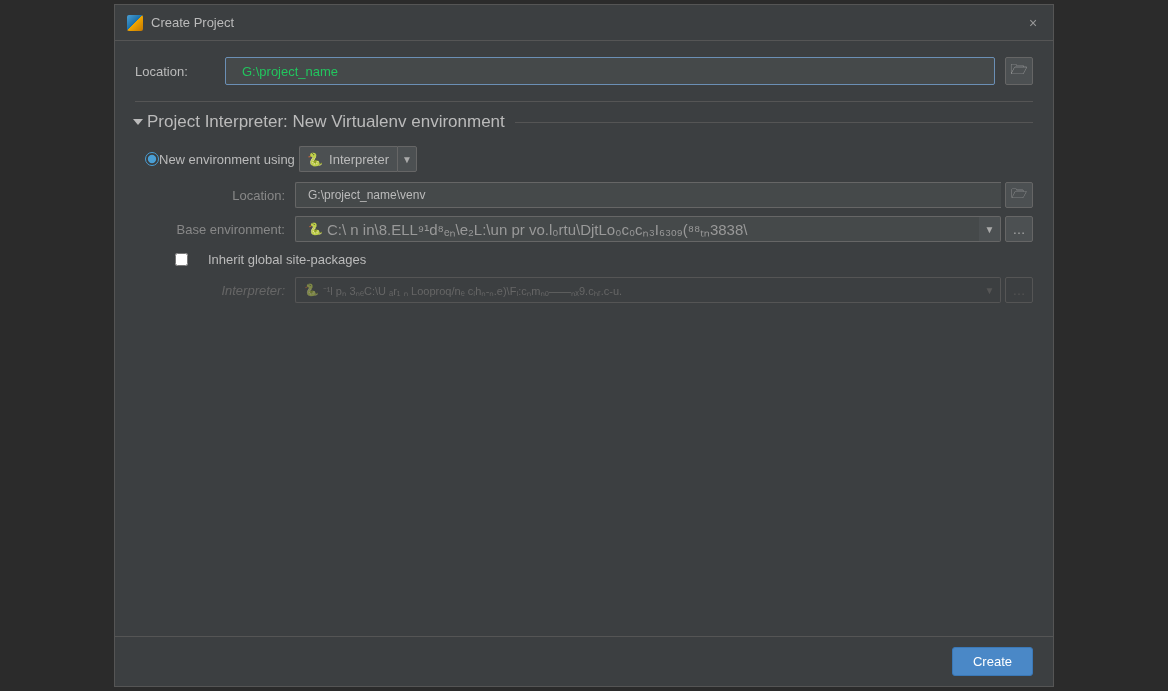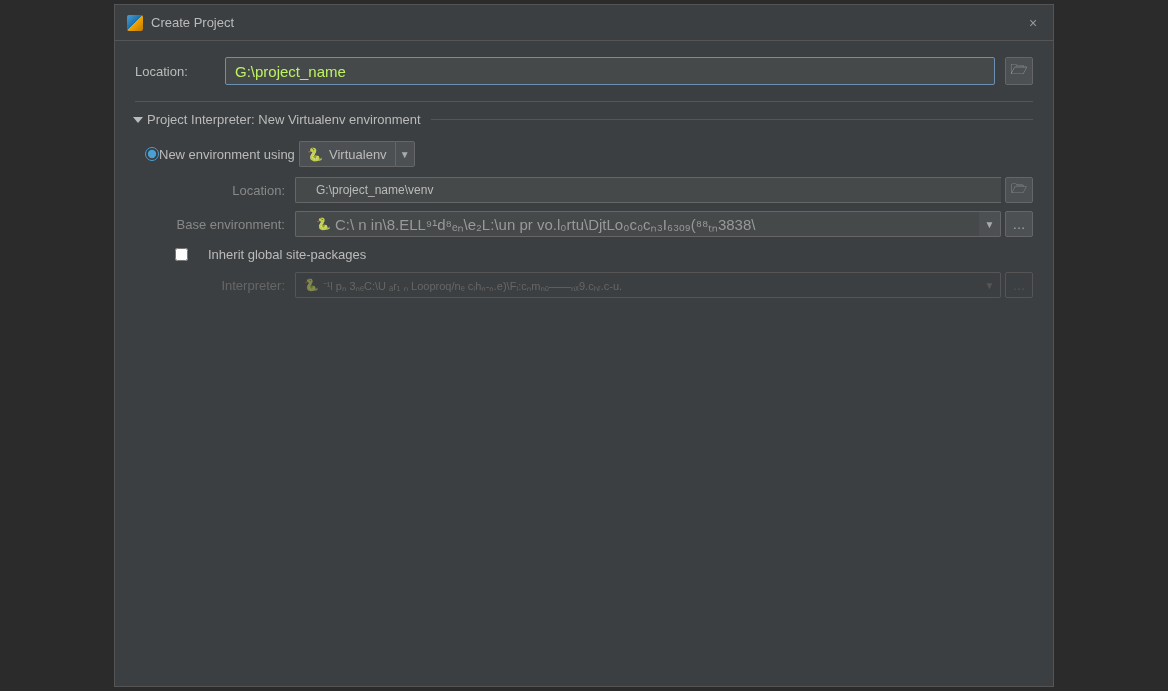--- a/index.html
+++ b/index.html
@@ -87,23 +87,23 @@
       color: #bbbbbb;
       min-width: 80px;
       white-space: nowrap;
     }
 
     .text-input {
       flex: 1;
       background: #45494a;
       border: 1px solid #6b8fb5;
       border-radius: 2px;
-      color: #bef264;
-      padding: 4px 9px;
-      font-size: 15px;
+      color: #22c55e;
+      padding: 4px 16px;
+      font-size: 13px;
       outline: none;
       height: 28px;
     }
 
     .browse-btn {
       width: 28px;
       height: 28px;
       background: #4c5052;
       border: 1px solid #666;
       border-radius: 2px;
@@ -129,21 +129,21 @@
       height: 0;
       border-left: 6px solid #bbbbbb;
       border-top: 5px solid transparent;
       border-bottom: 5px solid transparent;
       cursor: pointer;
       transform: rotate(90deg);
     }
 
     .section-title {
       color: #bbbbbb;
-      font-size: 13px;
+      font-size: 17px;
     }
 
     .section-line {
       flex: 1;
       height: 1px;
       background: #555;
       margin-left: 4px;
     }
 
     .interpreter-section {
@@ -230,21 +230,21 @@
       align-items: center;
     }
 
     .combo-input {
       flex: 1;
       background: #45494a;
       border: 1px solid #666;
       border-right: none;
       border-radius: 2px 0 0 2px;
       color: #bbbbbb;
-      padding: 3px 20px;
+      padding: 3px 12px;
       font-size: 12px;
       height: 26px;
       display: flex;
       align-items: center;
       overflow: hidden;
       white-space: nowrap;
       text-overflow: ellipsis;
     }
 
     .combo-arrow {
@@ -298,20 +298,21 @@
 
     .existing-section {
       padding-left: 10px;
       display: flex;
       flex-direction: column;
       gap: 8px;
     }
 
     .disabled-label {
       color: #666;
+      font-style: italic;
     }
 
     .disabled-input {
       flex: 1;
       background: #3c3f41;
       border: 1px solid #555;
       border-right: none;
       border-radius: 2px 0 0 2px;
       color: #666;
       padding: 3px 8px;
@@ -400,21 +401,21 @@
     </div>
 
     <div class="interpreter-section">
 
       <div class="radio-row">
         <input type="radio" class="radio-input" name="interpreter-type" checked="" style="">
         <span class="radio-label">New environment using</span>
         <div class="env-dropdown">
           <div class="env-select-btn">
             <span>🐍</span>
-            <span>Virtualenv</span>
+            <span>Interpreter</span>
           </div>
           <div class="env-select-arrow">▼</div>
         </div>
       </div>
 
       <div class="sub-fields">
 
         <div class="sub-row">
           <span class="sub-label">Location:</span>
           <div class="combo-container">
@@ -457,13 +458,16 @@
             <div class="disabled-arrow">▼</div>
             <div class="disabled-browse">…</div>
           </div>
         </div>
       </div>
 
     </div>
 
   </div>
 
+  <div class="dialog-footer">
+    <button class="create-btn">Create</button>
+  </div>
 </div>
 
 </body></html>

